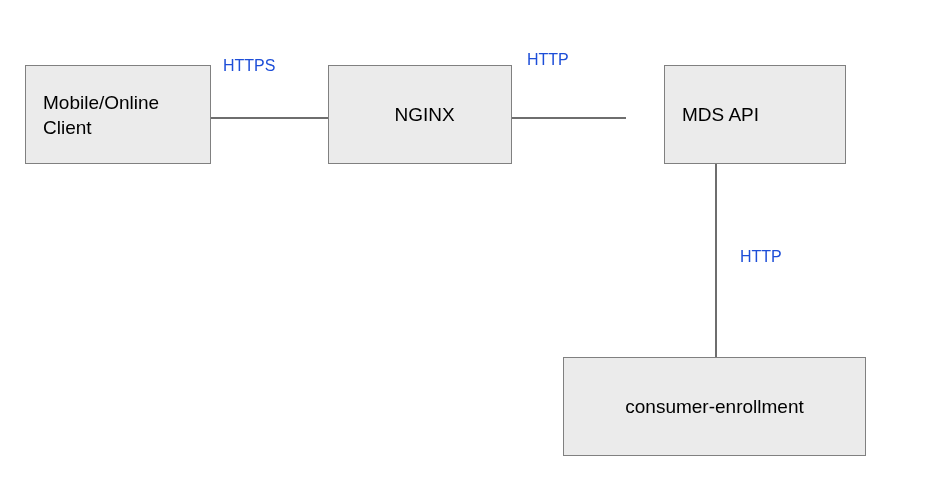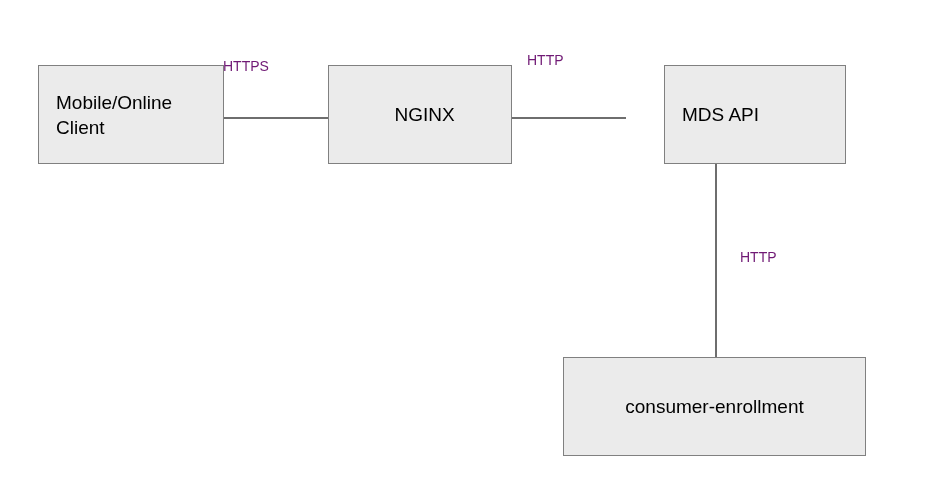--- a/index.html
+++ b/index.html
@@ -49,42 +49,42 @@
     z-index: 1;
   }
   .edge-h {
     height: 2px;
   }
   .edge-v {
     width: 2px;
   }
   .edge-label {
     position: absolute;
-    font-size: 14px;
+    font-size: 16px;
     line-height: 24px;
-    color: #701a75;
+    color: #1d4ed8;
     white-space: nowrap;
     z-index: 3;
   }
 </style>
 </head>
 <body>
 
 <div id="diagram-canvas">
 
   <div class="edge edge-h" style="left:211px; top:117px; width:118px;"></div>
   <div class="edge-label" style="left:223px; top:54px;">HTTPS</div>
 
   <div class="edge edge-h" style="left:511px; top:117px; width:115px;"></div>
   <div class="edge-label" style="left:527px; top:48px;">HTTP</div>
 
   <div class="edge edge-v" style="left:715px; top:163px; height:195px;"></div>
   <div class="edge-label" style="left:740px; top:245px;">HTTP</div>
 
-  <div class="node" style="left:25px; top:65px; width:186px; height:99px;margin-left:13px;">
+  <div class="node" style="left:25px; top:65px; width:186px; height:99px;">
     <span class="node-label">Mobile/Online
 Client</span>
   </div>
 
   <div class="node" style="left:328px; top:65px; width:184px; height:99px;justify-content:center;">
     <span class="node-label">NGINX</span>
   </div>
 
   <div class="node" style="left:625px; top:65px; width:182px; height:99px;margin-left:39px;">
     <span class="node-label">MDS API</span>

